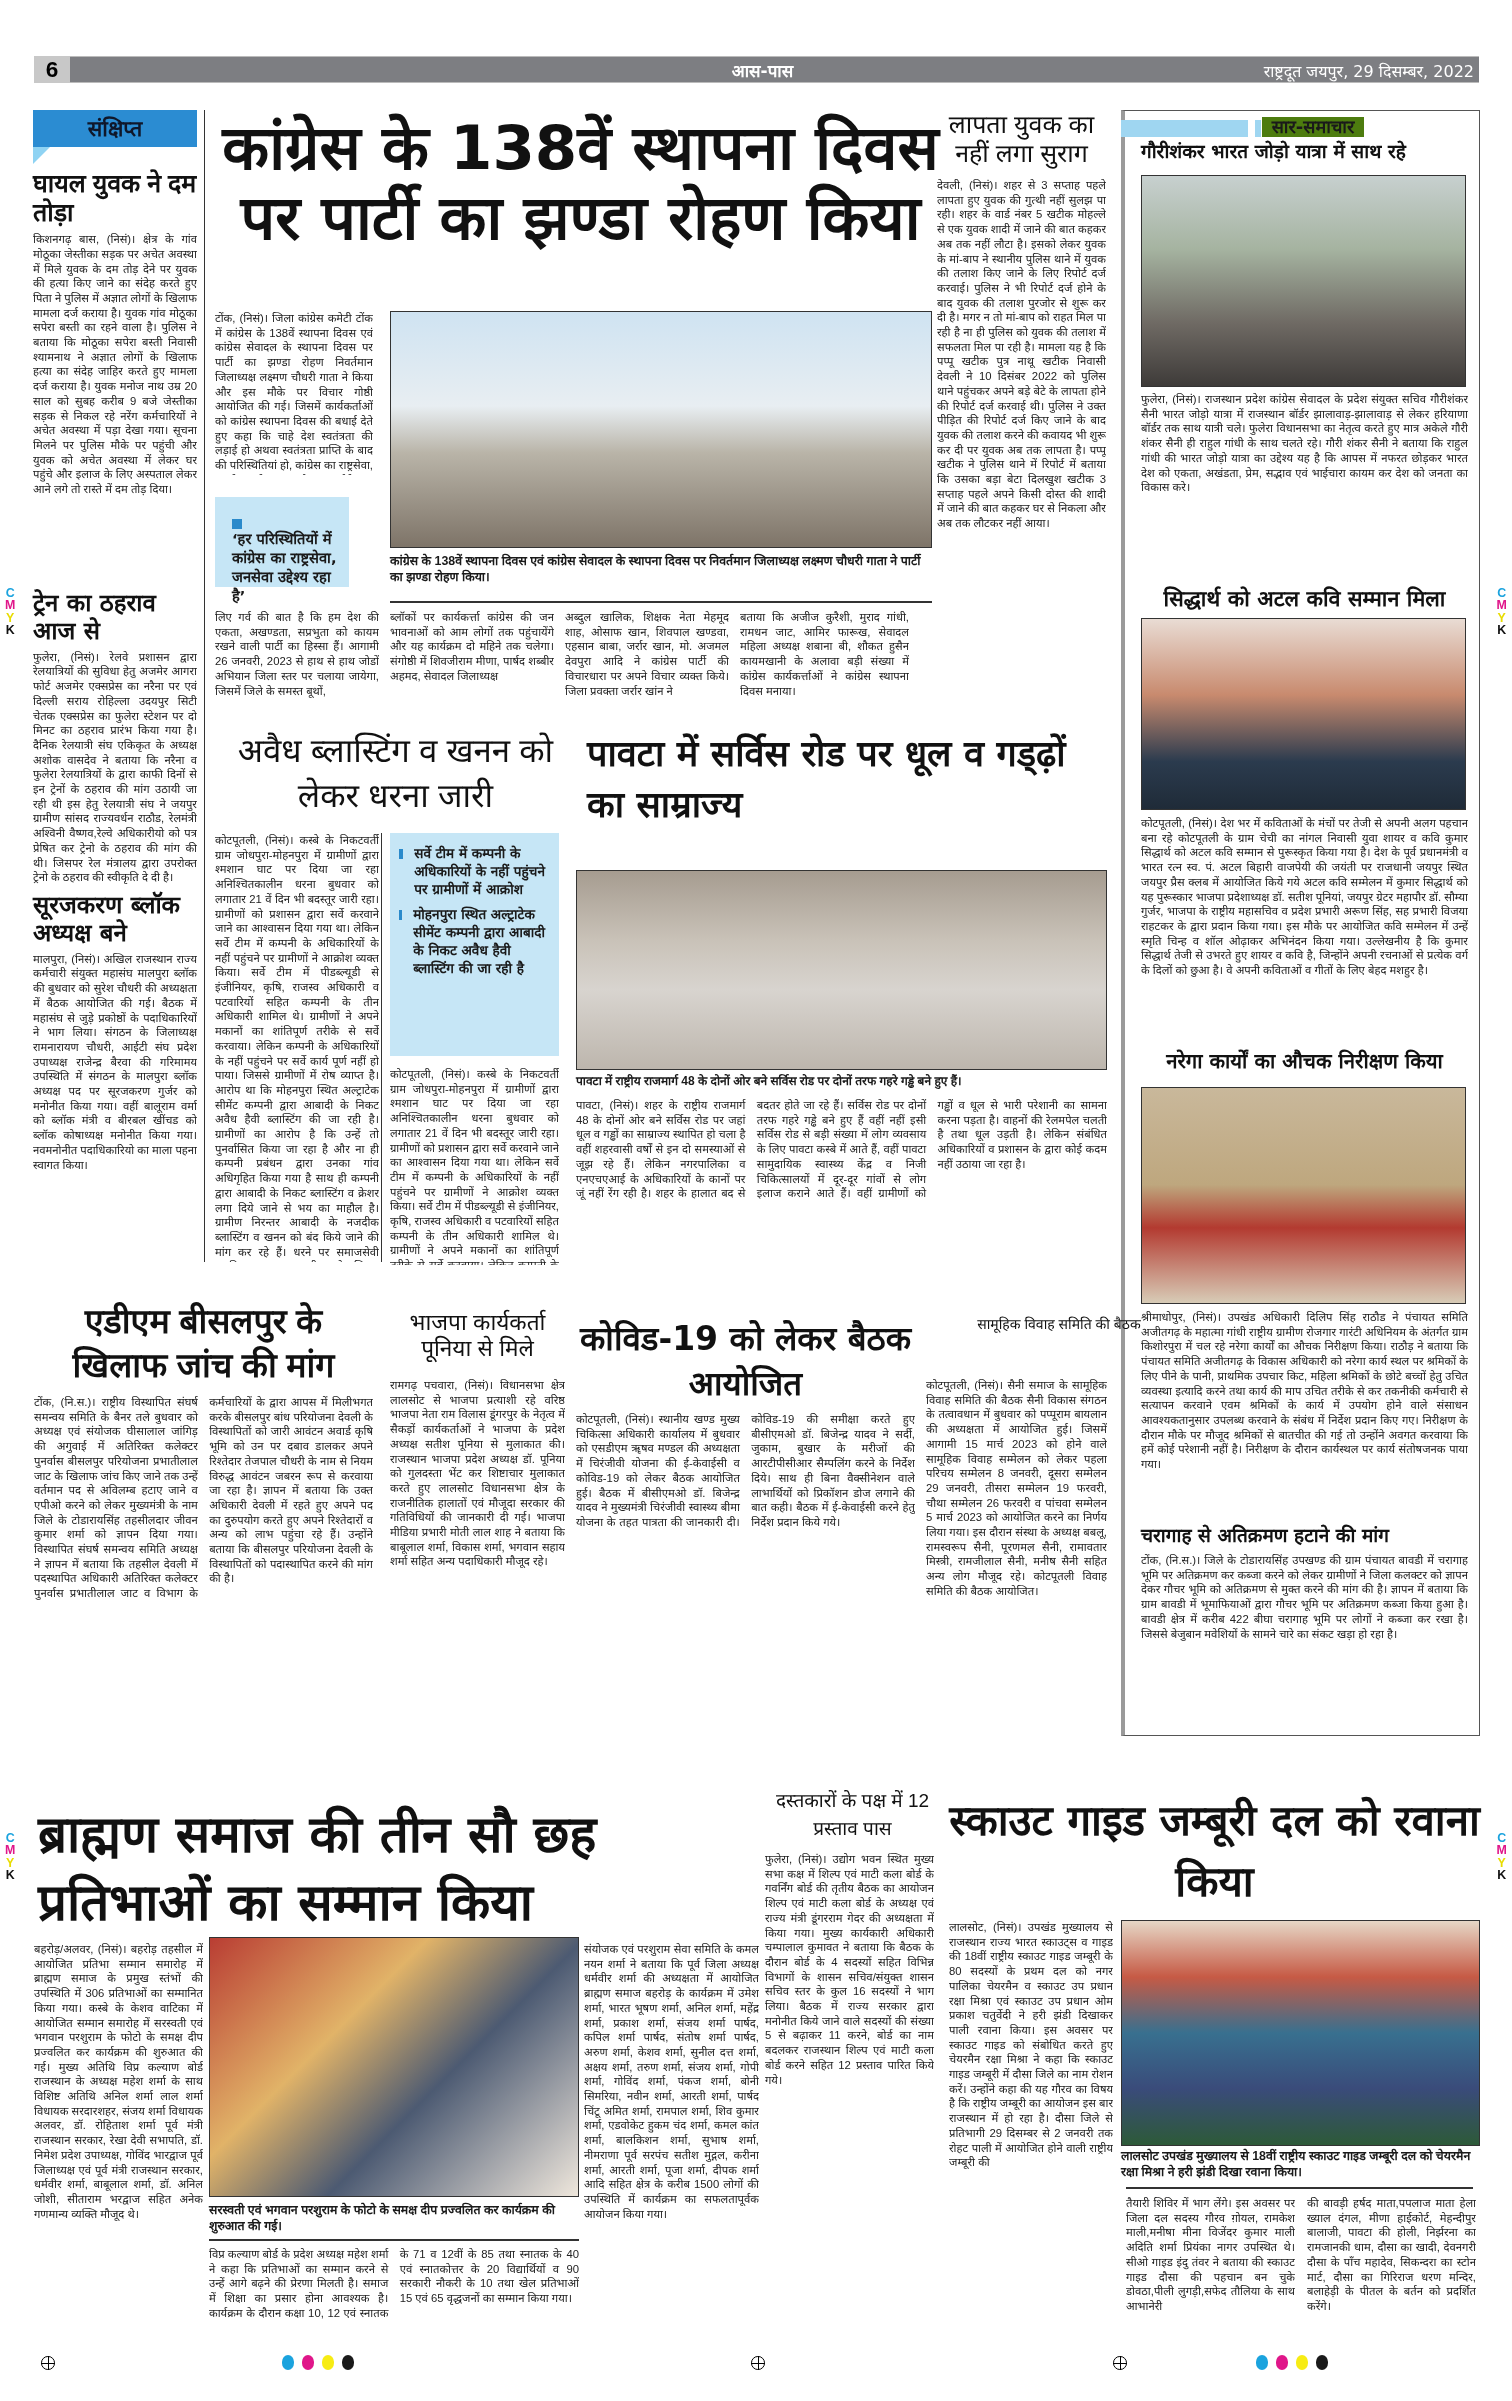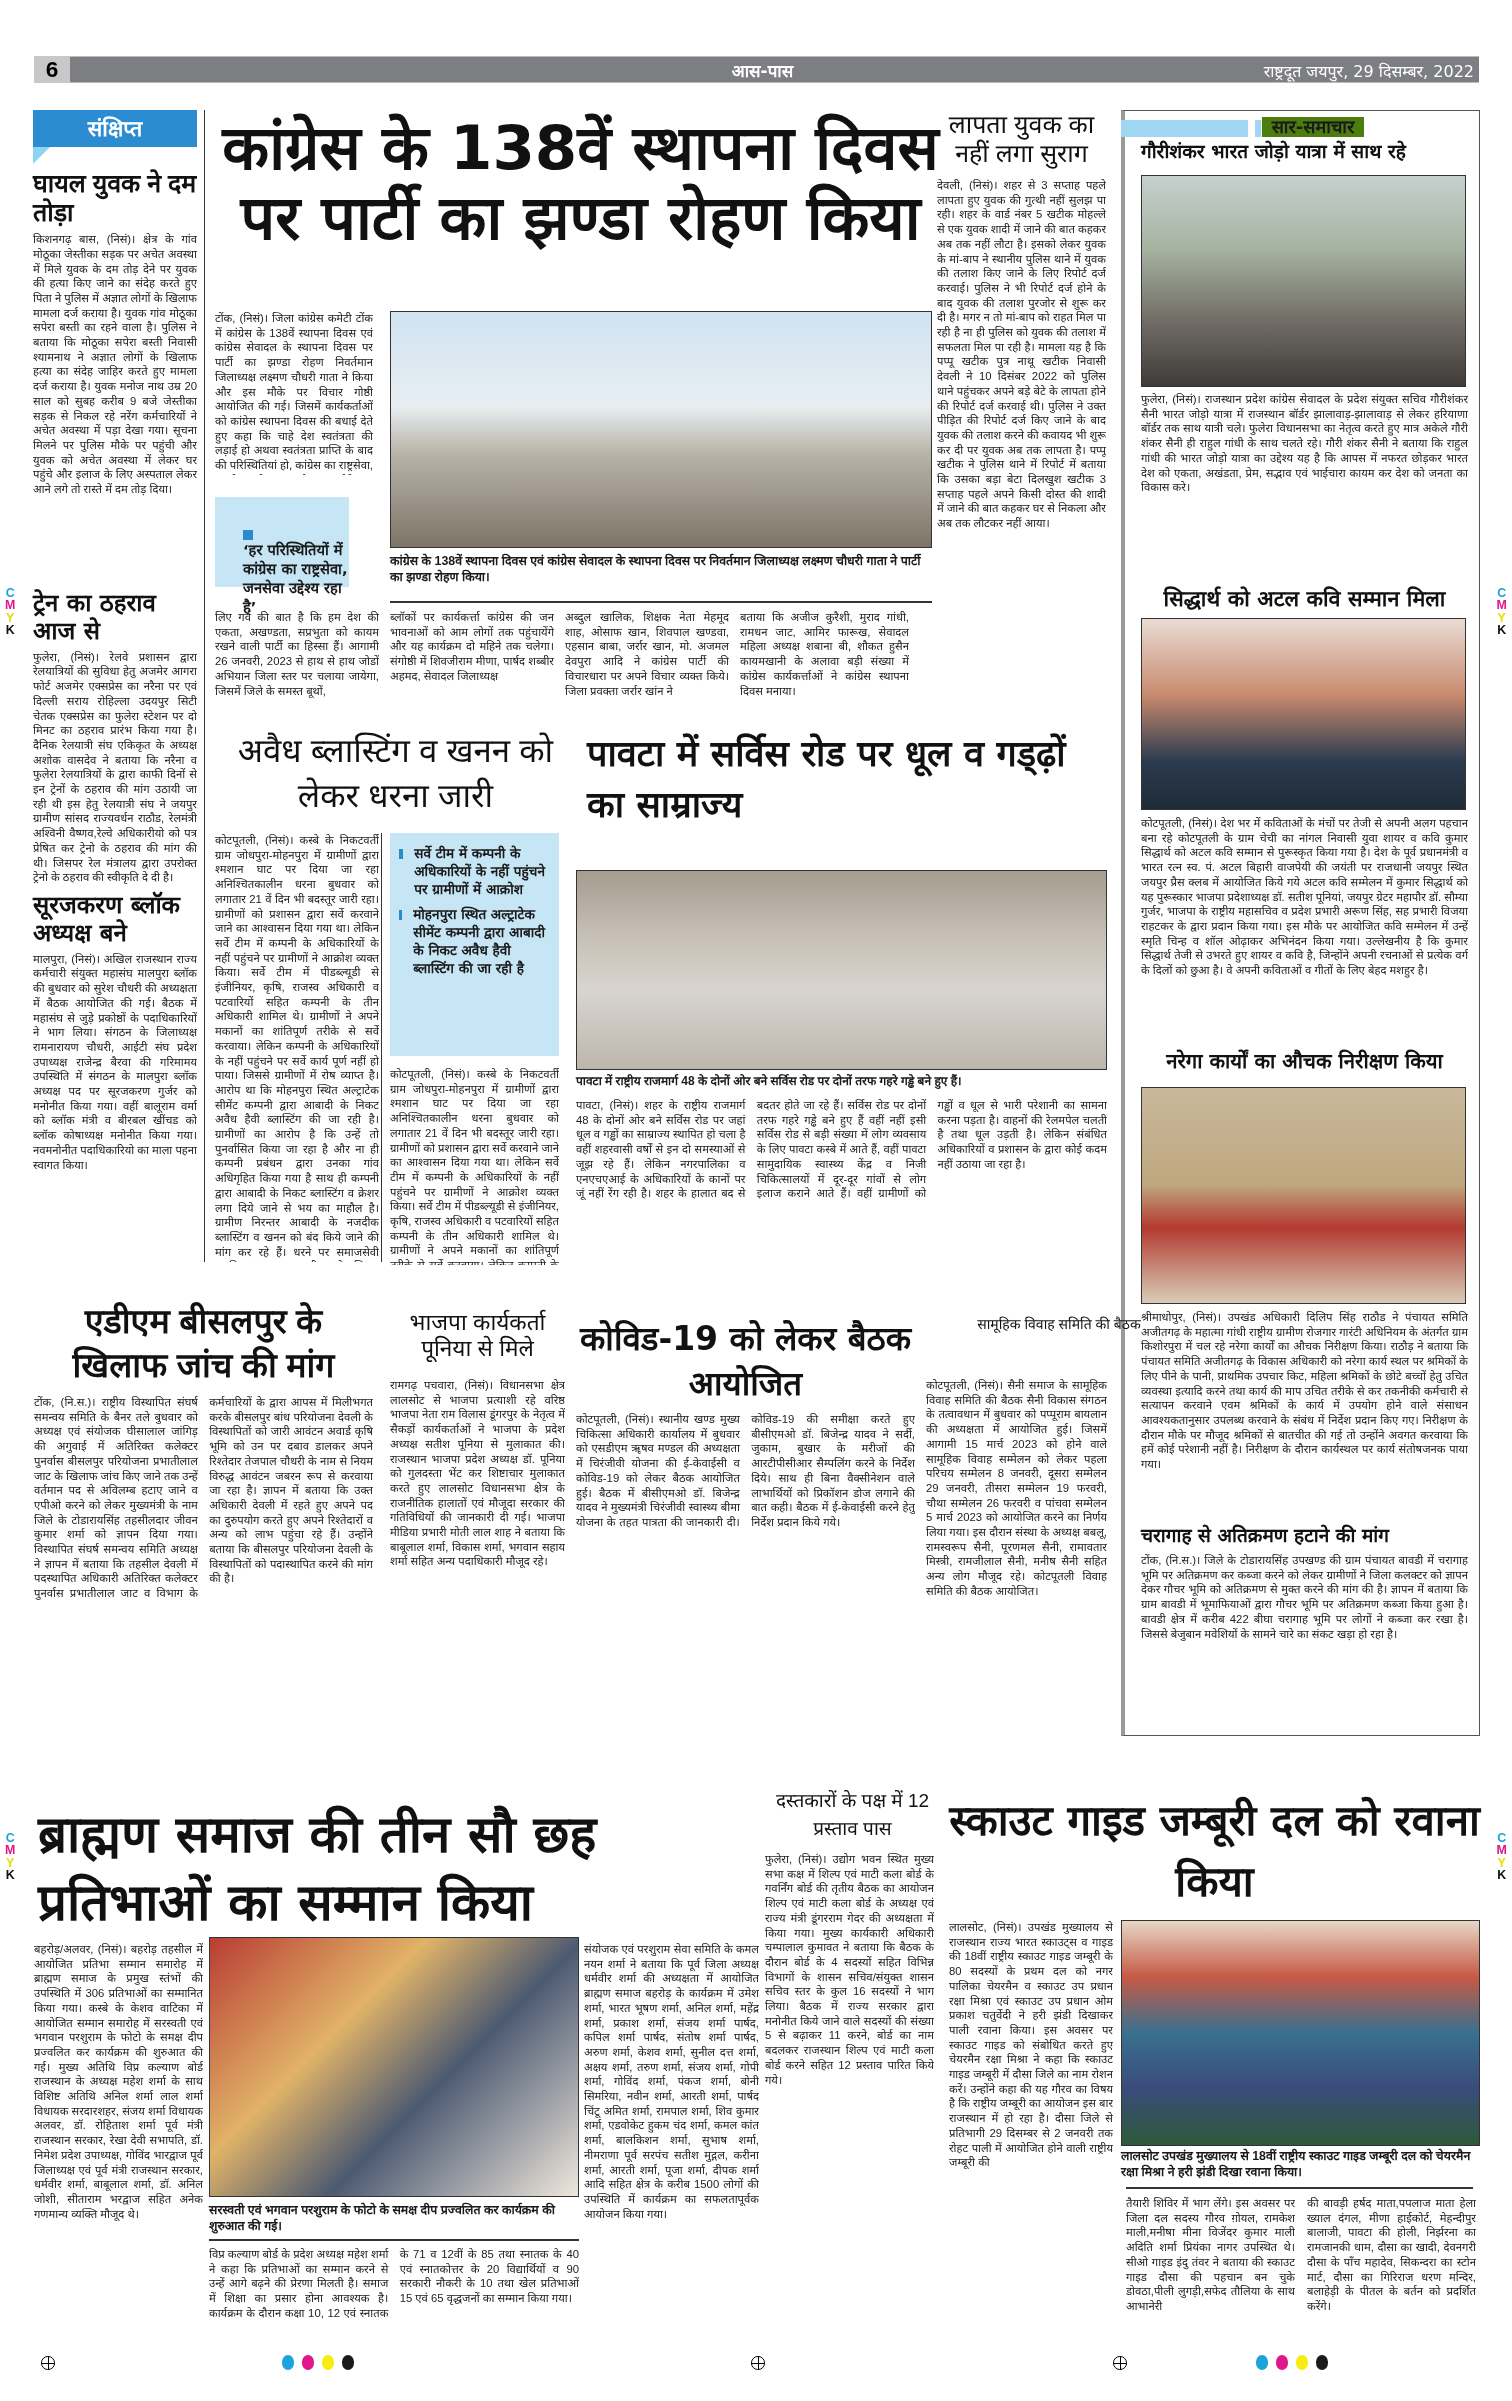--- a/index.html
+++ b/index.html
@@ -52,41 +52,41 @@
     <div style="color:#111">K</div>
 </div>
 <div class="abs cmyk" style="left:1496px;top:1832px">
   <div style="color:#1ba3de">C</div>
     <div style="color:#e0168a">M</div>
     <div style="color:#e8dc00">Y</div>
     <div style="color:#111">K</div>
 </div>
 
 <div class="abs" style="left:33px;top:110px;width:164px;height:37px;background:#2b8cd2">
-  <div style="color:#ffffff;font-size:21.5px;font-weight:bold;text-align:center;line-height:37px">संक्षिप्त</div>
+  <div style="color:#0f172a;font-size:21.5px;font-weight:bold;text-align:center;line-height:37px">संक्षिप्त</div>
 </div>
 <div class="abs" style="left:33px;top:147px;width:0;height:0;border-left:17px solid #8fd3f3;border-bottom:17px solid transparent"></div>
 <div class="abs vrule" style="left:204px;top:110px;height:1152px"></div>
 
 <div class="abs" style="left:33px;top:169px;width:164px">
   <div class="hl-light" style="font-size:25px;font-weight:bold">घायल युवक ने दम तोड़ा</div>
   <div class="body-txt" style="margin-top:5.6px;height:294px;overflow:hidden">किशनगढ़ बास, (निसं)। क्षेत्र के गांव मोठूका जेस्तीका सड़क पर अचेत अवस्था में मिले युवक के दम तोड़ देने पर युवक की हत्या किए जाने का संदेह करते हुए पिता ने पुलिस में अज्ञात लोगों के खिलाफ मामला दर्ज कराया है। युवक गांव मोठूका सपेरा बस्ती का रहने वाला है। पुलिस ने बताया कि मोठूका सपेरा बस्ती निवासी श्यामनाथ ने अज्ञात लोगों के खिलाफ हत्या का संदेह जाहिर करते हुए मामला दर्ज कराया है। युवक मनोज नाथ उम्र 20 साल को सुबह करीब 9 बजे जेस्तीका सड़क से निकल रहे नरेंग कर्मचारियों ने अचेत अवस्था में पड़ा देखा गया। सूचना मिलने पर पुलिस मौके पर पहुंची और युवक को अचेत अवस्था में लेकर घर पहुंचे और इलाज के लिए अस्पताल लेकर आने लगे तो रास्ते में दम तोड़ दिया।</div>
 </div>
 <div class="abs" style="left:33px;top:590px;width:164px">
   <div class="hl" style="font-size:24px">ट्रेन का ठहराव आज से</div>
   <div class="body-txt" style="margin-top:4.5px;height:243px;overflow:hidden">फुलेरा, (निसं)। रेलवे प्रशासन द्वारा रेलयात्रियों की सुविधा हेतु अजमेर आगरा फोर्ट अजमेर एक्सप्रेस का नरैना पर एवं दिल्ली सराय रोहिल्ला उदयपुर सिटी चेतक एक्सप्रेस का फुलेरा स्टेशन पर दो मिनट का ठहराव प्रारंभ किया गया है। दैनिक रेलयात्री संघ एकिकृत के अध्यक्ष अशोक वासदेव ने बताया कि नरैना व फुलेरा रेलयात्रियों के द्वारा काफी दिनों से इन ट्रेनों के ठहराव की मांग उठायी जा रही थी इस हेतु रेलयात्री संघ ने जयपुर ग्रामीण सांसद राज्यवर्धन राठौड, रेलमंत्री अश्विनी वैष्णव,रेल्वे अधिकारीयो को पत्र प्रेषित कर ट्रेनो के ठहराव की मांग की थी। जिसपर रेल मंत्रालय द्वारा उपरोक्त ट्रेनो के ठहराव की स्वीकृति दे दी है।</div>
 </div>
 <div class="abs" style="left:33px;top:892px;width:164px">
   <div class="hl" style="font-size:24px">सूरजकरण ब्लॉक अध्यक्ष बने</div>
   <div class="body-txt" style="margin-top:4.5px;height:316px;overflow:hidden">मालपुरा, (निसं)। अखिल राजस्थान राज्य कर्मचारी संयुक्त महासंघ मालपुरा ब्लॉक की बुधवार को सुरेश चौधरी की अध्यक्षता में बैठक आयोजित की गई। बैठक में महासंघ से जुड़े प्रकोष्ठों के पदाधिकारियों ने भाग लिया। संगठन के जिलाध्यक्ष रामनारायण चौधरी, आईटी संघ प्रदेश उपाध्यक्ष राजेन्द्र बैरवा की गरिमामय उपस्थिति में संगठन के मालपुरा ब्लॉक अध्यक्ष पद पर सूरजकरण गुर्जर को मनोनीत किया गया। वहीं बालूराम वर्मा को ब्लॉक मंत्री व बीरबल खींचड को ब्लॉक कोषाध्यक्ष मनोनीत किया गया। नवमनोनीत पदाधिकारियो का माला पहना स्वागत किया।</div>
 </div>
 
 <div class="abs hl" style="left:222px;top:113px;width:717px;font-size:61px;line-height:70px;text-align:center">कांग्रेस के 138वें स्थापना दिवस पर पार्टी का झण्डा रोहण किया</div>
 <div class="abs body-txt" style="left:215px;top:311px;width:158px;height:164px;overflow:hidden">टोंक, (निसं)। जिला कांग्रेस कमेटी टोंक में कांग्रेस के 138वें स्थापना दिवस एवं कांग्रेस सेवादल के स्थापना दिवस पर पार्टी का झण्डा रोहण निवर्तमान जिलाध्यक्ष लक्ष्मण चौधरी गाता ने किया और इस मौके पर विचार गोष्ठी आयोजित की गई। जिसमें कार्यकर्ताओं को कांग्रेस स्थापना दिवस की बधाई देते हुए कहा कि चाहे देश स्वतंत्रता की लड़ाई हो अथवा स्वतंत्रता प्राप्ति के बाद की परिस्थितियां हो, कांग्रेस का राष्ट्रसेवा, जनसेवा उद्देश्य रहा है। इस मौके पर कहा कि हम सब के</div>
-<div class="abs bluebox" style="left:215px;top:497px;width:134px;height:90px;padding:28px">
+<div class="abs bluebox" style="left:215px;top:497px;width:134px;height:90px;padding:17px">
   <span class="bullet"></span><span class="quote" style="display:inline-block;width:113px">‘हर परिस्थितियों में कांग्रेस का राष्ट्रसेवा, जनसेवा उद्देश्य रहा है’</span>
 </div>
 <div class="abs photo" style="left:390px;top:311px;width:542px;height:237px;background:linear-gradient(180deg,#cfe3f2 0%,#e8eef2 40%,#b9b4a8 60%,#7e7468 100%)"></div>
 <div class="abs caption" style="left:390px;top:553px;width:542px">कांग्रेस के 138वें स्थापना दिवस एवं कांग्रेस सेवादल के स्थापना दिवस पर निवर्तमान जिलाध्यक्ष लक्ष्मण चौधरी गाता ने पार्टी का झण्डा रोहण किया।</div>
 <div class="abs hrule" style="left:390px;top:601px;width:542px"></div>
 <div class="abs body-txt" style="left:215px;top:610px;width:164px;height:96px;overflow:hidden">लिए गर्व की बात है कि हम देश की एकता, अखण्डता, सप्रभुता को कायम रखने वाली पार्टी का हिस्सा हैं। आगामी 26 जनवरी, 2023 से हाथ से हाथ जोडों अभियान जिला स्तर पर चलाया जायेगा, जिसमें जिले के समस्त बूथों,</div>
 <div class="abs body-txt" style="left:390px;top:610px;width:164px;height:96px;overflow:hidden">ब्लॉकों पर कार्यकर्त्ता कांग्रेस की जन भावनाओं को आम लोगों तक पहुंचायेंगे और यह कार्यक्रम दो महिने तक चलेगा। संगोष्ठी में शिवजीराम मीणा, पार्षद शब्बीर अहमद, सेवादल जिलाध्यक्ष</div>
 <div class="abs body-txt" style="left:565px;top:610px;width:164px;height:96px;overflow:hidden">अब्दुल खालिक, शिक्षक नेता मेहमूद शाह, ओसाफ खान, शिवपाल खण्डवा, एहसान बाबा, जर्रार खान, मो. अजमल देवपुरा आदि ने कांग्रेस पार्टी की विचारधारा पर अपने विचार व्यक्त किये। जिला प्रवक्ता जर्रार खांन ने</div>
 <div class="abs body-txt" style="left:740px;top:610px;width:169px;height:96px;overflow:hidden">बताया कि अजीज कुरैशी, मुराद गांधी, रामधन जाट, आमिर फारूख, सेवादल महिला अध्यक्ष शबाना बी, शौकत हुसैन कायमखानी के अलावा बड़ी संख्या में कांग्रेस कार्यकर्त्ताओं ने कांग्रेस स्थापना दिवस मनाया।</div>
 

